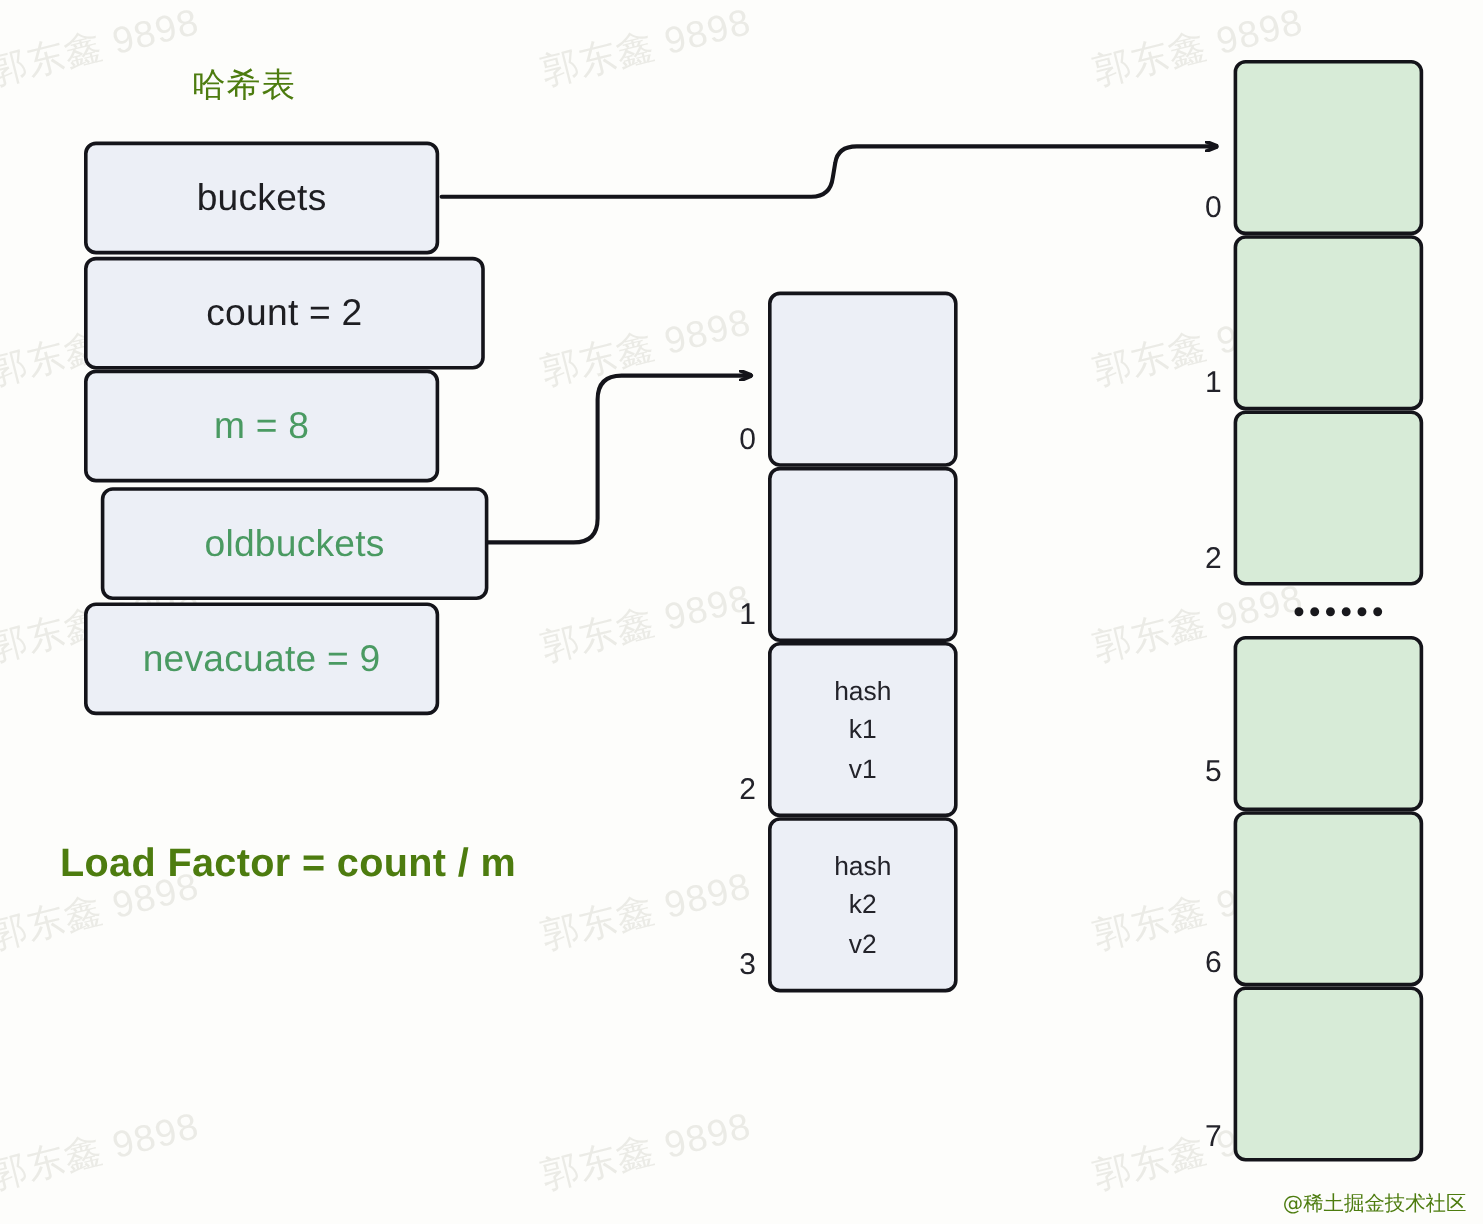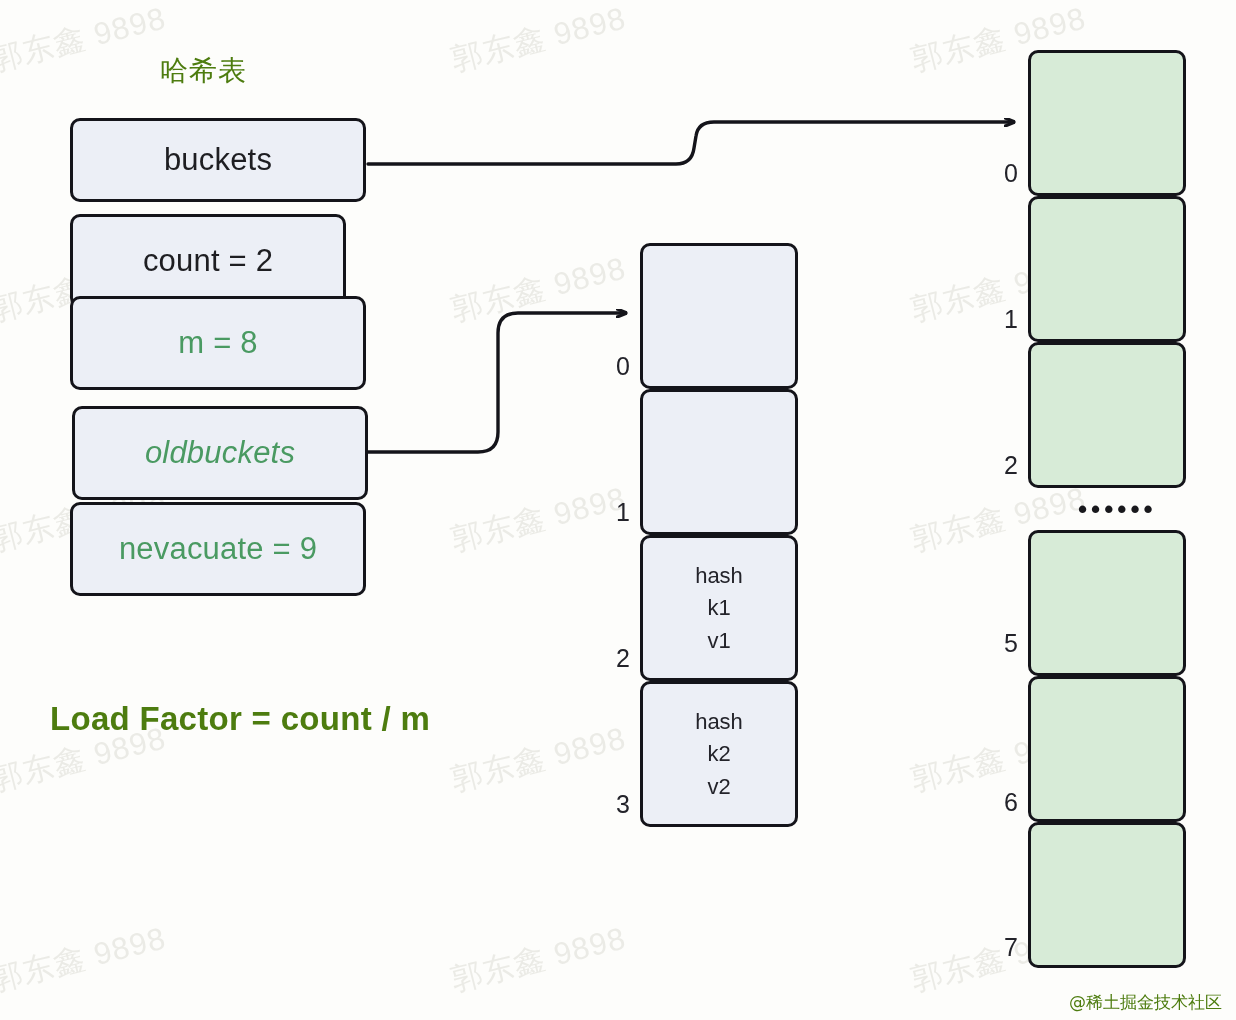--- a/index.html
+++ b/index.html
@@ -114,30 +114,30 @@
       </marker>
     </defs>
 
     <path d="M368,164 L676,164 Q692,164 694,148 L696,136 Q698,122 714,122 L1014,122" fill="none" stroke="#14141a" stroke-width="3.4" stroke-linecap="round" stroke-linejoin="round" marker-end="url(#arrowhead)"></path>
 
     <path d="M368,452 L478,452 Q498,452 498,432 L498,333 Q498,313 518,313 L626,313" fill="none" stroke="#14141a" stroke-width="3.4" stroke-linecap="round" stroke-linejoin="round" marker-end="url(#arrowhead)"></path>
   </svg>
 
   <div class="txt" id="diagram-title">哈希表</div>
 
-  <div class="node blue" style="left:70px;top:118px;width:296px;height:84px;">
+  <div class="node blue" style="left:70px;top:118px;width:296px;height:94px;">
     <span class="node-label">buckets</span>
   </div>
-  <div class="node blue" style="left:70px;top:214px;width:276px;height:94px;">
+  <div class="node blue" style="left:70px;top:214px;width:334px;height:94px;">
     <span class="node-label">count = 2</span>
   </div>
-  <div class="node blue" style="left:70px;top:296px;width:296px;height:94px;">
+  <div class="node blue" style="left:70px;top:308px;width:296px;height:94px;">
     <span class="node-label green-text">m = 8</span>
   </div>
-  <div class="node blue" style="left:72px;top:406px;width:296px;height:94px;font-style:italic;">
+  <div class="node blue" style="left:84px;top:406px;width:323px;height:94px;">
     <span class="node-label green-text">oldbuckets</span>
   </div>
   <div class="node blue" style="left:70px;top:502px;width:296px;height:94px;">
     <span class="node-label green-text">nevacuate = 9</span>
   </div>
 
   <div class="txt" id="load-factor">Load Factor = count / m</div>
 
   <div class="node blue" style="left:640px;top:243px;width:158px;height:146px;"></div>
   <div class="idx" style="left:596px;top:352px;">0</div>

